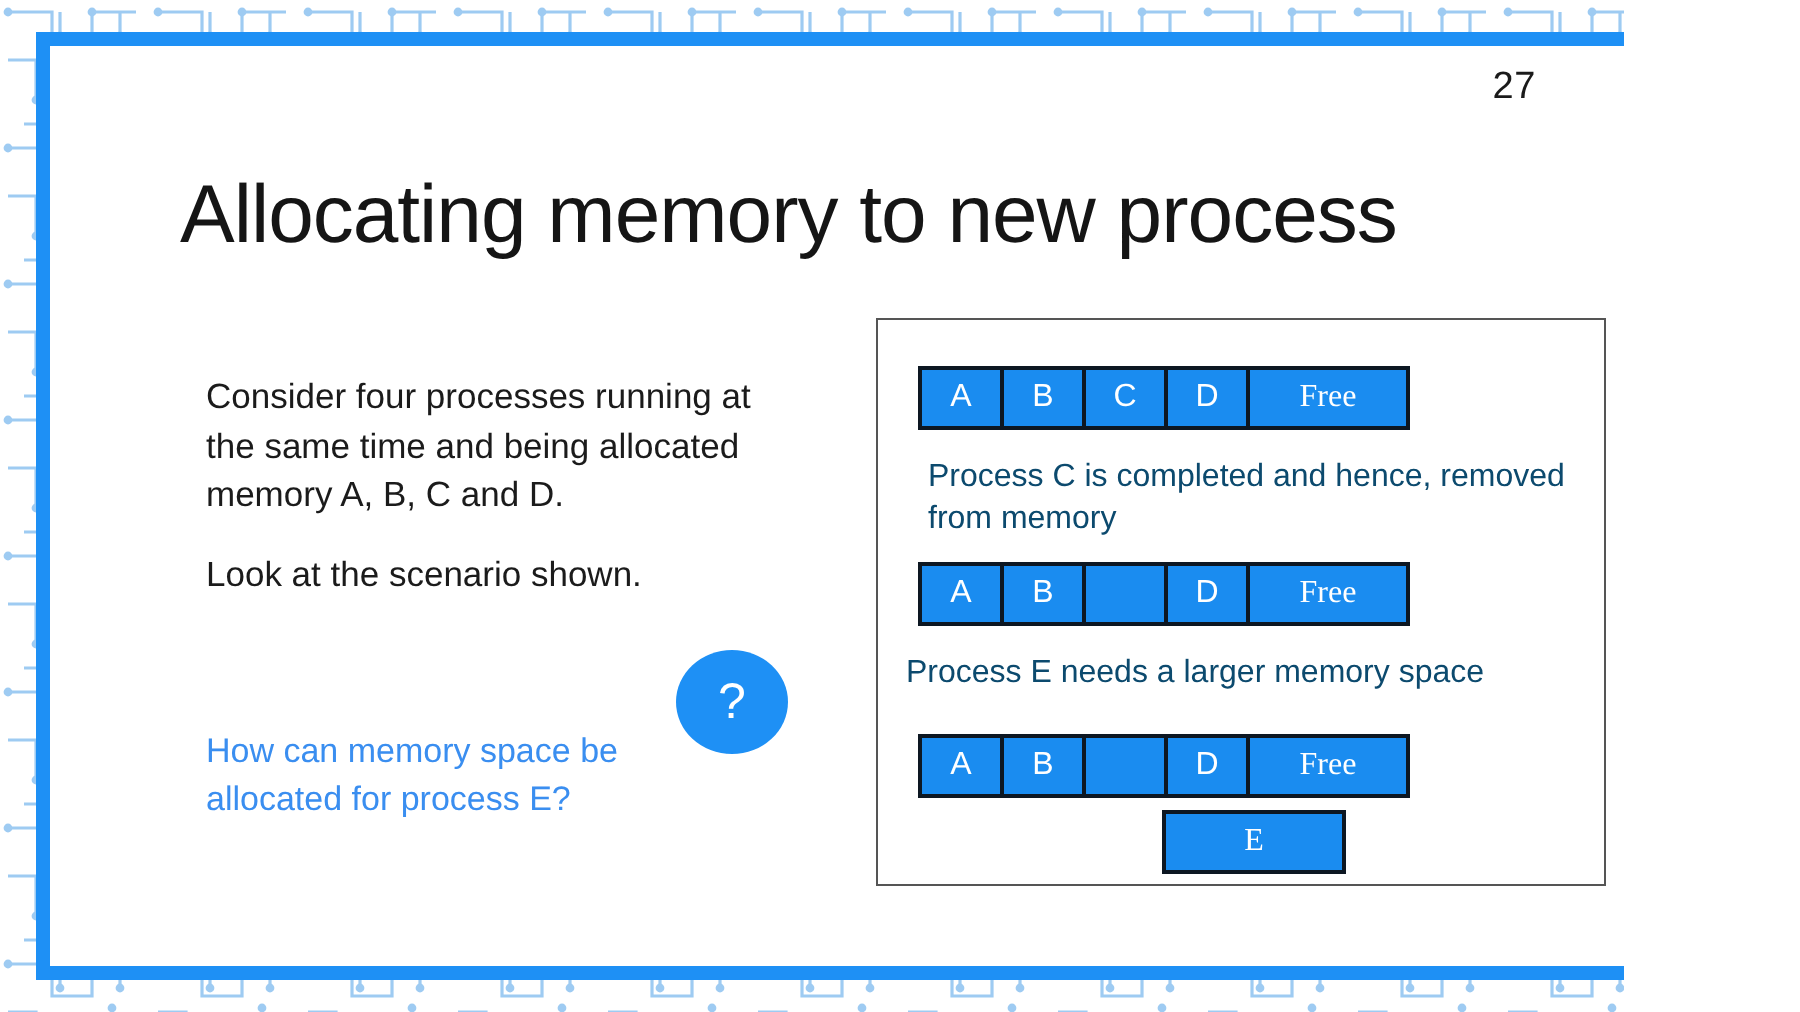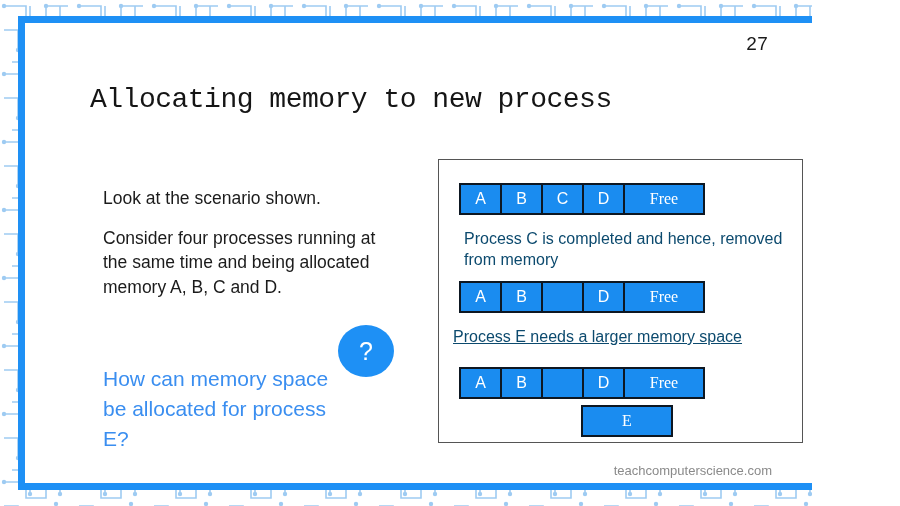--- a/index.html
+++ b/index.html
@@ -44,25 +44,24 @@
     font-size: 19px;
     color: #1a1a1a;
     letter-spacing: 0.3px;
   }
 
   
   #page-title {
     position: absolute;
     left: 90px;
     top: 84px;
-    font-size: 28px;
+    font-size: 41px;
     color: #151515;
     letter-spacing: -0.5px;
     white-space: nowrap;
-    font-family: Liberation Mono, monospace;
   }
 
   
   #left-col {
     position: absolute;
     left: 103px;
     top: 186px;
     width: 300px;
   }
   .body-para {
@@ -73,21 +72,21 @@
   }
   .body-para:last-child { margin-bottom: 0; }
 
   #question-block {
     position: absolute;
     left: 103px;
     top: 364px;
     width: 250px;
   }
   #question-text {
-    font-size: 21px;
+    font-size: 17px;
     line-height: 1.42;
     color: #3a8ef0;
     margin: 0;
   }
 
   
   #speech-bubble {
     position: absolute;
     left: 338px;
     top: 325px;
@@ -159,21 +158,21 @@
   .panel-caption {
     position: absolute;
     font-size: 16px;
     line-height: 1.33;
     color: #0c4a6e;
   }
 
   #bar-1 { left: 20px;  top: 23px;  width: 246px; }
   #caption-1 { left: 25px; top: 68px; width: 320px; }
   #bar-2 { left: 20px;  top: 121px; width: 246px; }
-  #caption-2 { left: 14px; top: 166px; width: 330px; text-decoration: underline; }
+  #caption-2 { left: 14px; top: 166px; width: 330px; }
   #bar-3 { left: 20px;  top: 207px; width: 246px; }
   #bar-e { left: 142px; top: 245px; width: 92px; }
 
   
   .w-a { width: 41px; }
   .w-b { width: 41px; }
   .w-c { width: 41px; }
   .w-d { width: 41px; }
   .w-free { flex: 1 1 auto; }
   .w-e { width: 100%; }
@@ -221,22 +220,22 @@
     <rect x="0" y="0" width="900" height="506" fill="url(#circuitPat)"></rect>
   </svg>
 
   <div id="frame"></div>
 
   <div id="page-number">27</div>
 
   <div id="page-title">Allocating memory to new process</div>
 
   <div id="left-col">
+    <p class="body-para">Consider four processes running at the same time and being allocated memory A, B, C and D.</p>
     <p class="body-para">Look at the scenario shown.</p>
-    <p class="body-para">Consider four processes running at the same time and being allocated memory A, B, C and D.</p>
   </div>
 
   <div id="question-block">
     <p id="question-text">How can memory space be allocated for process E?</p>
   </div>
 
   <div id="speech-bubble">
     <div class="bubble-tail"></div>
     <div class="bubble-circle"></div>
     <div class="bubble-mark">?</div>
@@ -271,15 +270,14 @@
       <div class="mem-cell w-d">D</div>
       <div class="mem-cell w-free">Free</div>
     </div>
 
     <div class="mem-bar" id="bar-e">
       <div class="mem-cell w-e">E</div>
     </div>
 
   </div>
 
-  <div id="footer-url">teachcomputerscience.com</div>
 
 </div>
 
 </body></html>

